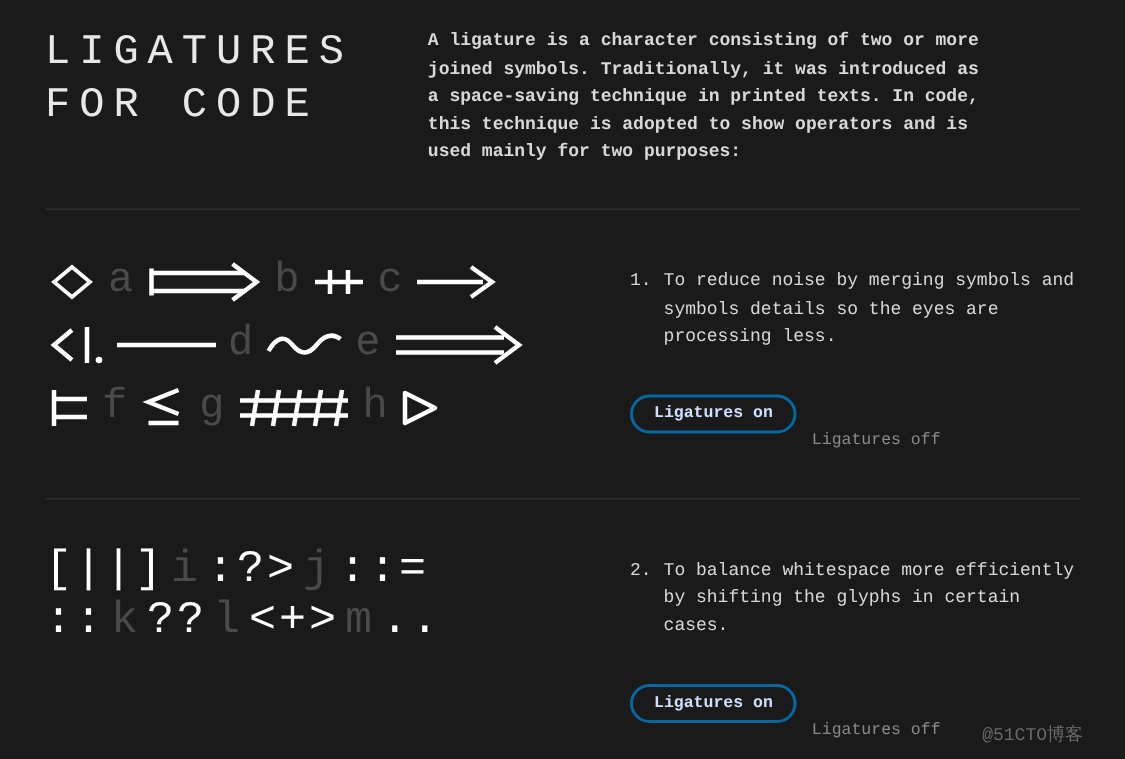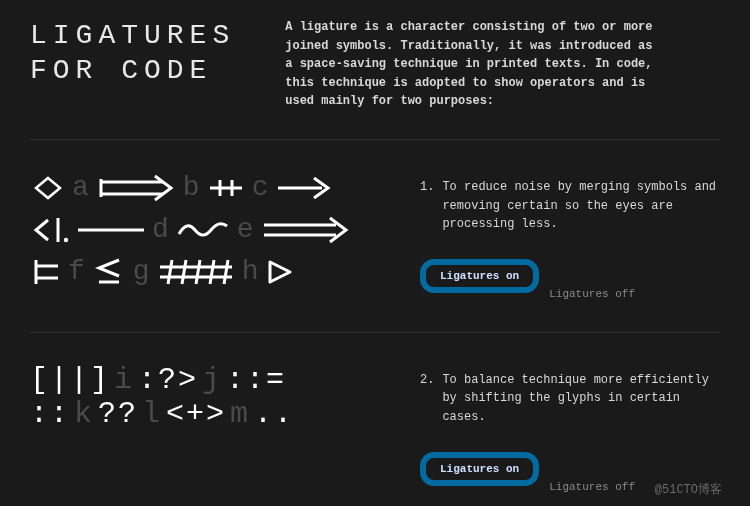--- a/index.html
+++ b/index.html
@@ -84,21 +84,21 @@
     color: #d8d8d8;
     margin-bottom: 18px;
   }
   .desc .num { flex: 0 0 auto; }
   .toggle-group {
     display: inline-flex;
     align-items: center;
     gap: 10px;
   }
   .pill {
-    border: 6px solid #0369a1;
+    border: 2px solid #0369a1;
     color: #cfe0ff;
     background: transparent;
     border-radius: 14px;
     padding: 5px 14px;
     font-family: inherit;
     font-size: 11px;
     cursor: pointer;
     font-weight: 600;
   }
   .plain-toggle {
@@ -222,21 +222,21 @@
         <svg width="32" height="36" viewBox="0 0 32 36">
             <polygon points="6,8 26,18 6,28" fill="none" stroke="#fff" stroke-width="3" stroke-linejoin="round"></polygon>
           </svg>
       </span>
     </div>
   </div>
 
   <div class="rhs">
     <div class="desc">
       <span class="num">1.</span>
-      <span>To reduce noise by merging symbols and removing certain so the eyes are processing less.</span>
+      <span>To reduce noise by merging symbols and symbols details so the eyes are processing less.</span>
     </div>
     <div class="toggle-group">
       <button class="pill">Ligatures on</button>
       <span class="plain-toggle">Ligatures off</span>
     </div>
   </div>
 </div>
 
 <hr class="divider">
 
@@ -256,21 +256,21 @@
       <span class="ghost">l</span>
       <span class="white">&lt;+&gt;</span>
       <span class="ghost">m</span>
       <span class="white">..</span>
     </div>
   </div>
 
   <div class="rhs">
     <div class="desc">
       <span class="num">2.</span>
-      <span>To balance technique more efficiently by shifting the glyphs in certain cases.</span>
+      <span>To balance whitespace more efficiently by shifting the glyphs in certain cases.</span>
     </div>
     <div class="toggle-group">
       <button class="pill">Ligatures on</button>
       <span class="plain-toggle">Ligatures off</span>
     </div>
   </div>
 </div>
 
 <div class="watermark">@51CTO博客</div>
 

